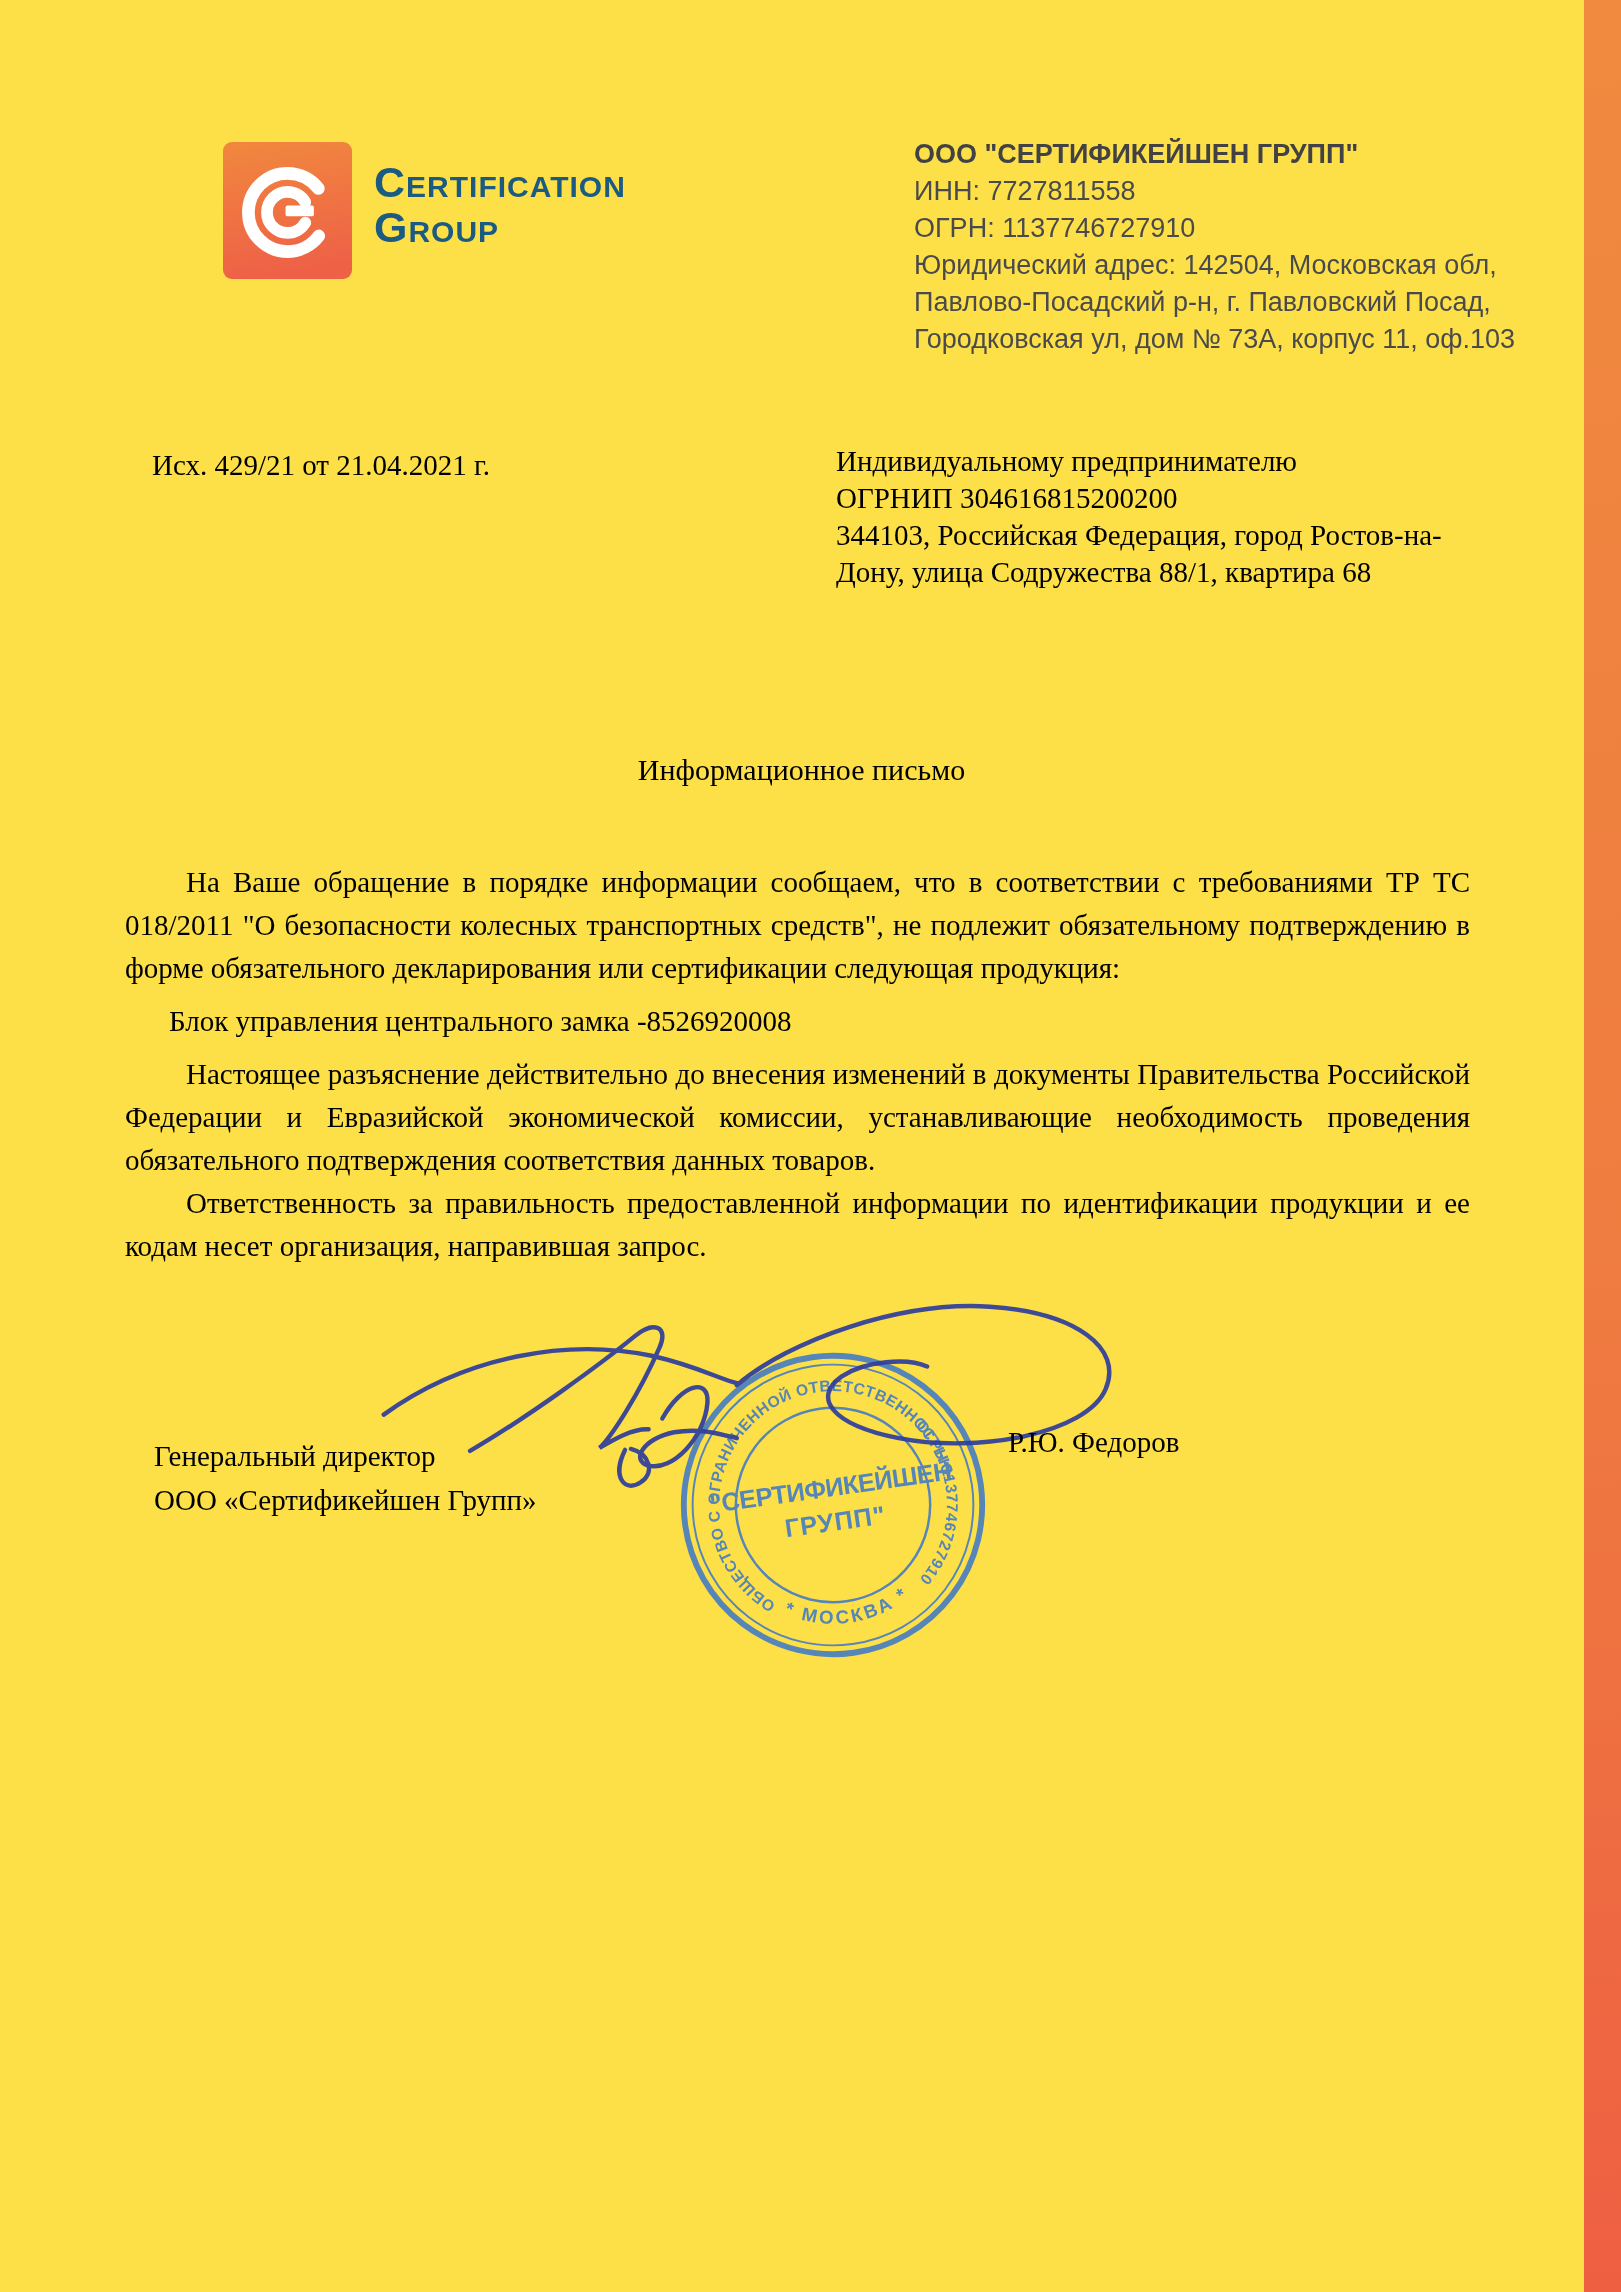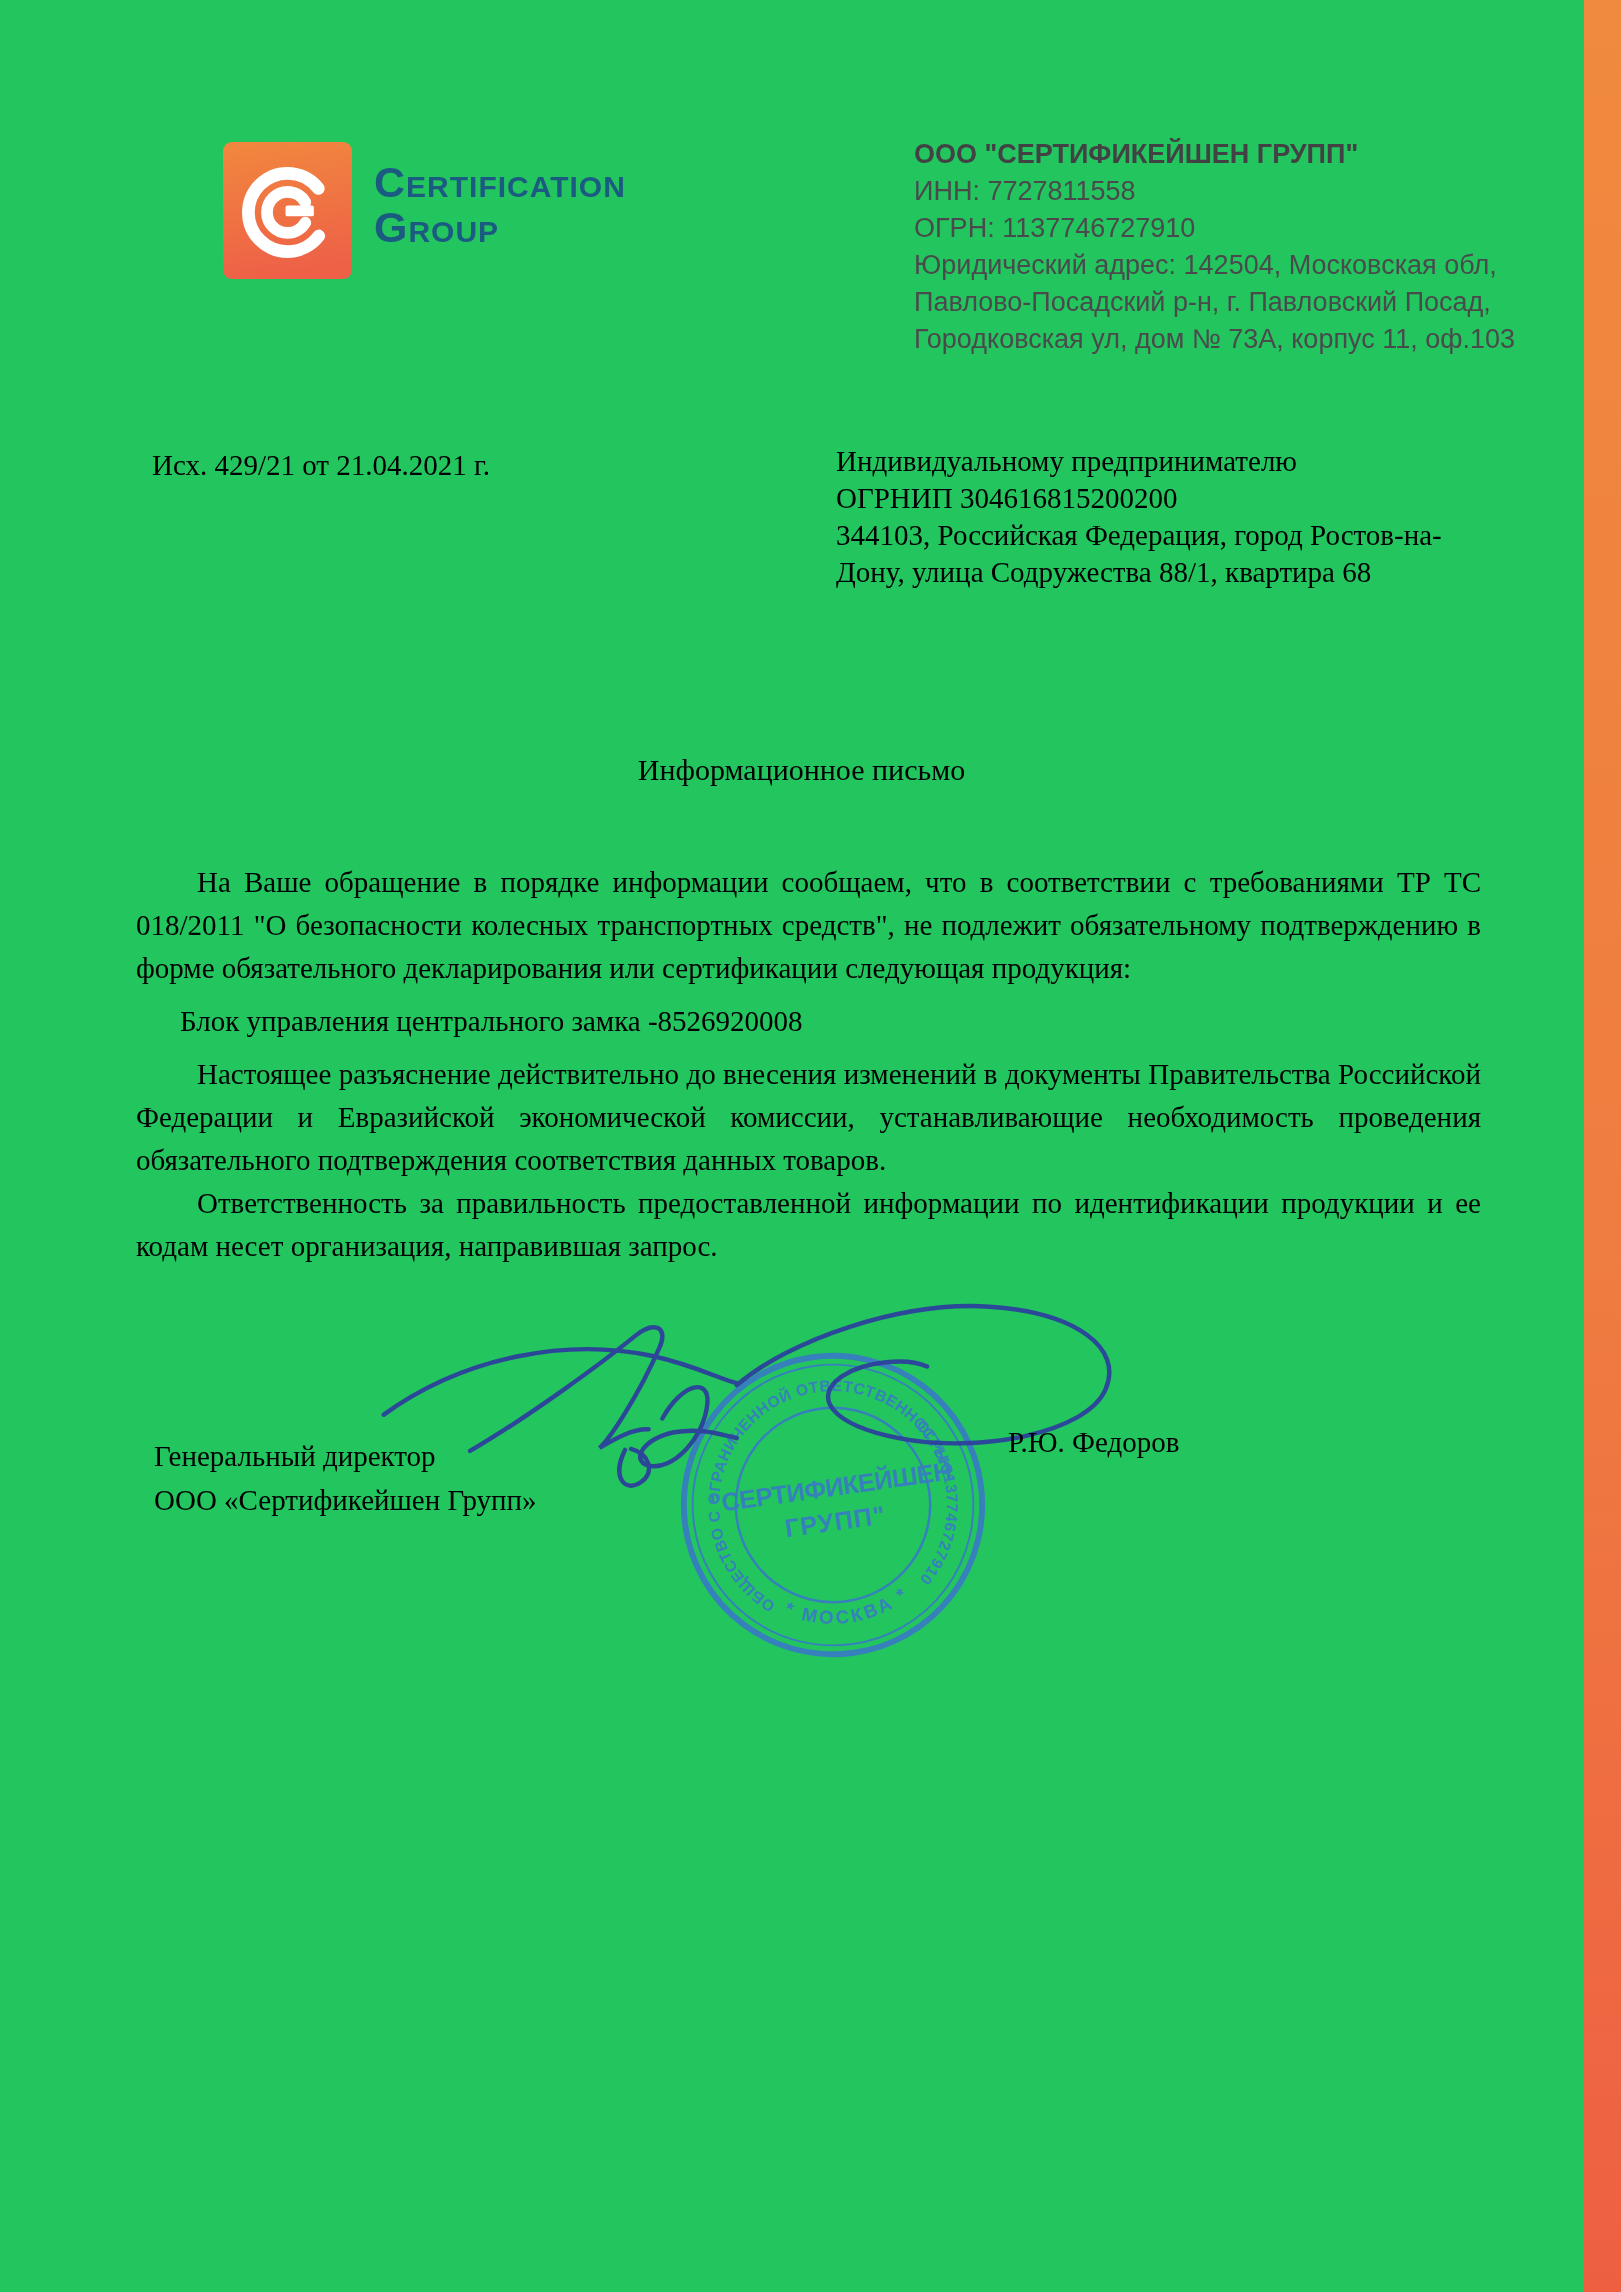--- a/index.html
+++ b/index.html
@@ -1,19 +1,19 @@
 <!DOCTYPE html>
 <html><head>
 <meta charset="utf-8">
 <style>
   html,body{margin:0;padding:0;background:#ffffff;}
   .doc{
     position:relative;
     width:1621px;height:2293px;
-    background:#22c55e;
+    background:#fde047;
     overflow:hidden;
     font-family:"Liberation Serif", serif;
     color:#000;
   }
   .accent-bar{
     position:absolute;top:0;right:0;width:37px;height:2293px;
     background:linear-gradient(180deg,#f08a3e 0%, #ef7c40 55%, #ee5f42 100%);
   }
   
   .logo-box{position:absolute;left:223px;top:142px;width:129px;height:137px;}
@@ -35,21 +35,21 @@
   .recipient{
     position:absolute;left:836px;top:443px;width:667px;
     font-size:29px;line-height:37px;white-space:nowrap;
   }
   
   .title{
     position:absolute;left:129px;top:753px;width:1345px;
     text-align:center;font-size:30px;
   }
   .body-text{
-    position:absolute;left:136px;top:861px;width:1345px;
+    position:absolute;left:125px;top:861px;width:1345px;
     font-size:29px;line-height:43px;
   }
   .para{
     margin:0;text-align:justify;text-align-last:left;text-indent:61px;
   }
   .para.gap{}
   .product-line{margin:10px;text-indent:34px;}
   
   .sig-left{
     position:absolute;left:154px;top:1434px;

